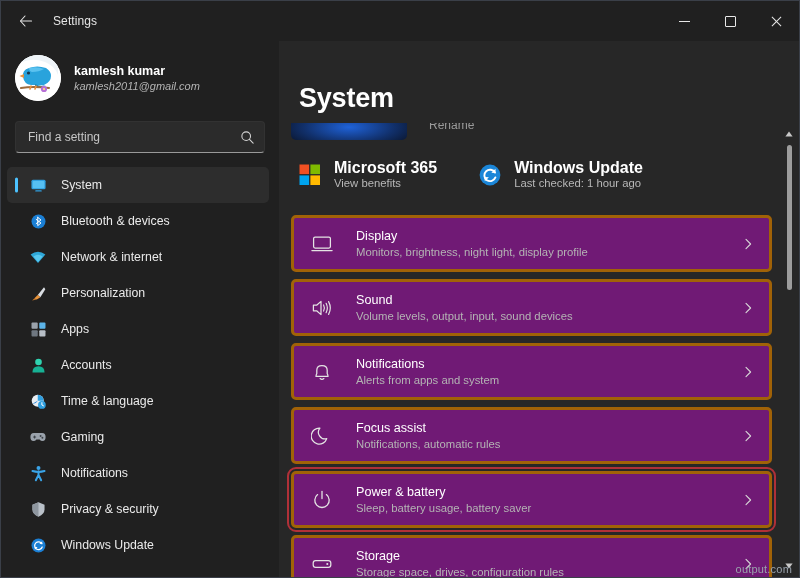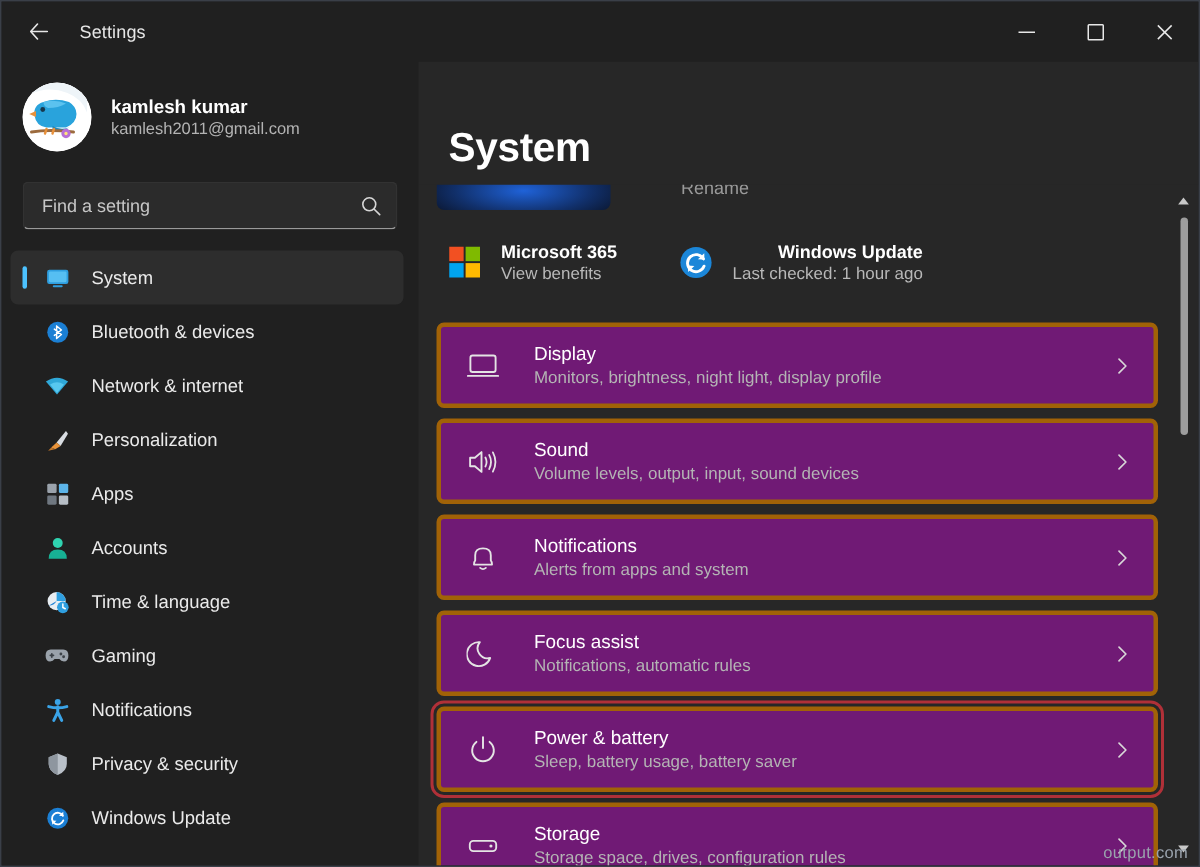--- a/index.html
+++ b/index.html
@@ -98,20 +98,21 @@
     color: #ffffff;
     font-weight: bold;
     line-height: 16px;
     white-space: nowrap;
   }
   #account-email {
     font-size: 11px;
     color: #b3b3b3;
     line-height: 15px;
     white-space: nowrap;
+    font-style: italic;
   }
 
   #search-wrap {
     margin: 14px 14px 0 14px;
     height: 32px;
     background: #2b2b2b;
     border: 1px solid #323232;
     border-bottom: 1px solid #9a9a9a;
     border-radius: 4px;
     display: flex;
@@ -192,21 +193,20 @@
     padding: 82px 27px 0 12px;
   }
 
   
   #device-row {
     display: flex;
     align-items: center;
     height: 18px;
     margin-bottom: 8px;
     overflow: hidden;
-    gap: 25px;
   }
   #device-thumb {
     width: 116px; height: 32px;
     margin-top: -16px;
     border-radius: 5px;
     background: radial-gradient(ellipse at 50% 60%, #1f62d8 0%, #11306b 55%, #080d1a 100%);
     flex: 0 0 116px;
   }
   #rename-btn {
     margin-left: 22px;
@@ -230,21 +230,21 @@
     border-radius: 4px;
     padding: 4px 6px;
   }
   .ql-icon {
     width: 26px; height: 26px;
     flex: 0 0 26px;
     margin-right: 11px;
     display: flex; align-items: center; justify-content: center;
   }
   .ql-title {
-    font-size: 12px;
+    font-size: 16px;
     font-weight: bold;
     color: #ffffff;
     line-height: 16px;
     text-align: right;
   }
   .ql-sub {
     font-size: 11.3px;
     color: #b8b8b8;
     line-height: 15px;
   }

